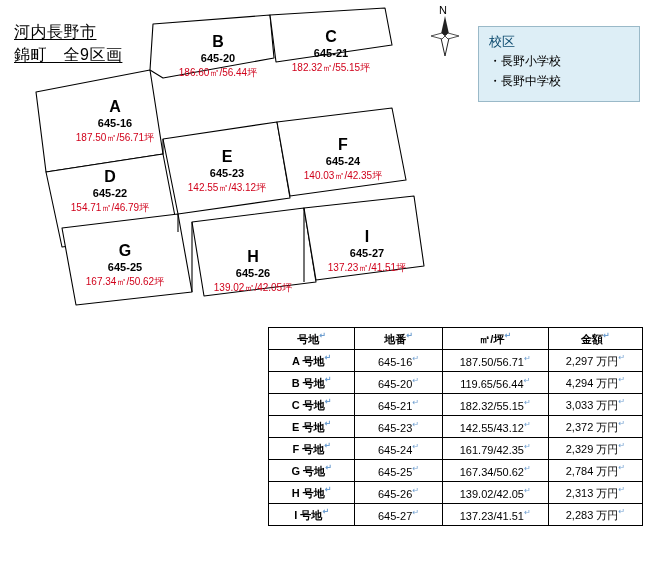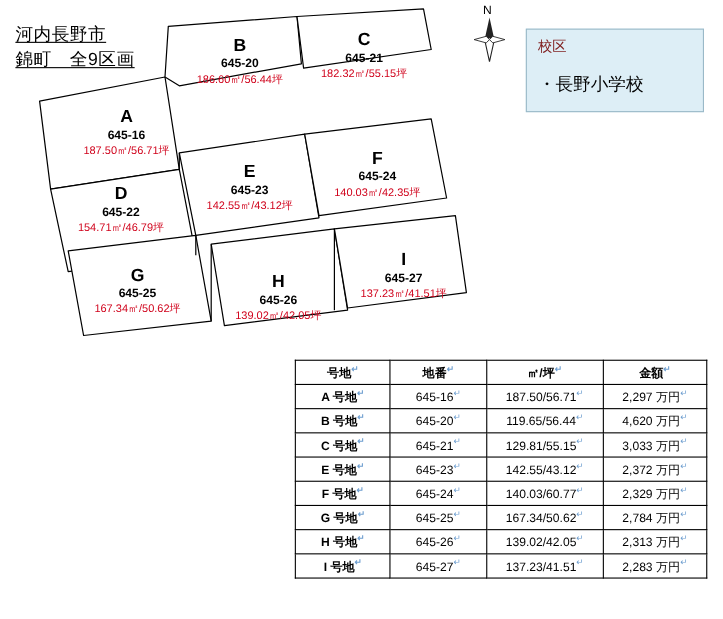--- a/index.html
+++ b/index.html
@@ -60,25 +60,25 @@
     top: 26px;
     width: 162px;
     height: 76px;
     background: #ddeef6;
     border: 1px solid #9ab9c8;
     box-sizing: border-box;
     padding: 6px 10px;
   }
   .school-title {
     font-size: 13px;
-    color: #7f1d1d;
-    margin-bottom: 17px;
+    color: #0c4a6e;
+    margin-bottom: 0;
   }
   .school-item {
-    font-size: 16px;
+    font-size: 12px;
     color: #000;
     line-height: 20px;
     white-space: nowrap;
   }
 
   
   .map {
     position: absolute;
     left: 0;
     top: 0;
@@ -167,20 +167,21 @@
       <polygon points="20,12 24,30 20,34 16,30" fill="#222"></polygon>
       <polygon points="20,52 24,34 20,30 16,34" fill="#fff" stroke="#222" stroke-width="1"></polygon>
       <polygon points="6,32 17,29 20,32 17,35" fill="#fff" stroke="#222" stroke-width="0.8"></polygon>
       <polygon points="34,32 23,29 20,32 23,35" fill="#fff" stroke="#222" stroke-width="0.8"></polygon>
     </svg>
   </div>
 
   <div class="school-box">
     <div class="school-title">校区</div>
     <div class="school-item">・長野小学校</div>
+    <div class="school-item">・長野中学校</div>
   </div>
 
   <div class="map">
     <svg width="470" height="330" viewBox="0 0 470 330">
       <g fill="#ffffff" stroke="#000000" stroke-width="1.1" stroke-linejoin="round">
 
         <polygon points="36,92 150,70 163,154 46,172"></polygon>
 
         <polygon points="150,70 153,24 270,15 274,58 163,78"></polygon>
 
@@ -274,38 +275,38 @@
           <tr>
             <td class="col-lot"><span>A 号地</span><span class="pilcrow">↵</span></td>
             <td class="col-chiban"><span>645-16</span><span class="pilcrow">↵</span></td>
             <td class="col-area"><span>187.50/56.71</span><span class="pilcrow">↵</span></td>
             <td class="col-price"><span>2,297 万円</span><span class="pilcrow">↵</span></td>
           </tr>
           <tr>
             <td class="col-lot"><span>B 号地</span><span class="pilcrow">↵</span></td>
             <td class="col-chiban"><span>645-20</span><span class="pilcrow">↵</span></td>
             <td class="col-area"><span>119.65/56.44</span><span class="pilcrow">↵</span></td>
-            <td class="col-price"><span>4,620 万円</span><span class="pilcrow">↵</span></td>
+            <td class="col-price"><span>4,294 万円</span><span class="pilcrow">↵</span></td>
           </tr>
           <tr>
             <td class="col-lot"><span>C 号地</span><span class="pilcrow">↵</span></td>
             <td class="col-chiban"><span>645-21</span><span class="pilcrow">↵</span></td>
-            <td class="col-area"><span>129.81/55.15</span><span class="pilcrow">↵</span></td>
+            <td class="col-area"><span>182.32/55.15</span><span class="pilcrow">↵</span></td>
             <td class="col-price"><span>3,033 万円</span><span class="pilcrow">↵</span></td>
           </tr>
           <tr>
             <td class="col-lot"><span>E 号地</span><span class="pilcrow">↵</span></td>
             <td class="col-chiban"><span>645-23</span><span class="pilcrow">↵</span></td>
             <td class="col-area"><span>142.55/43.12</span><span class="pilcrow">↵</span></td>
             <td class="col-price"><span>2,372 万円</span><span class="pilcrow">↵</span></td>
           </tr>
           <tr>
             <td class="col-lot"><span>F 号地</span><span class="pilcrow">↵</span></td>
             <td class="col-chiban"><span>645-24</span><span class="pilcrow">↵</span></td>
-            <td class="col-area"><span>140.03/60.77</span><span class="pilcrow">↵</span></td>
+            <td class="col-area"><span>161.79/42.35</span><span class="pilcrow">↵</span></td>
             <td class="col-price"><span>2,329 万円</span><span class="pilcrow">↵</span></td>
           </tr>
           <tr>
             <td class="col-lot"><span>G 号地</span><span class="pilcrow">↵</span></td>
             <td class="col-chiban"><span>645-25</span><span class="pilcrow">↵</span></td>
             <td class="col-area"><span>167.34/50.62</span><span class="pilcrow">↵</span></td>
             <td class="col-price"><span>2,784 万円</span><span class="pilcrow">↵</span></td>
           </tr>
           <tr>
             <td class="col-lot"><span>H 号地</span><span class="pilcrow">↵</span></td>

